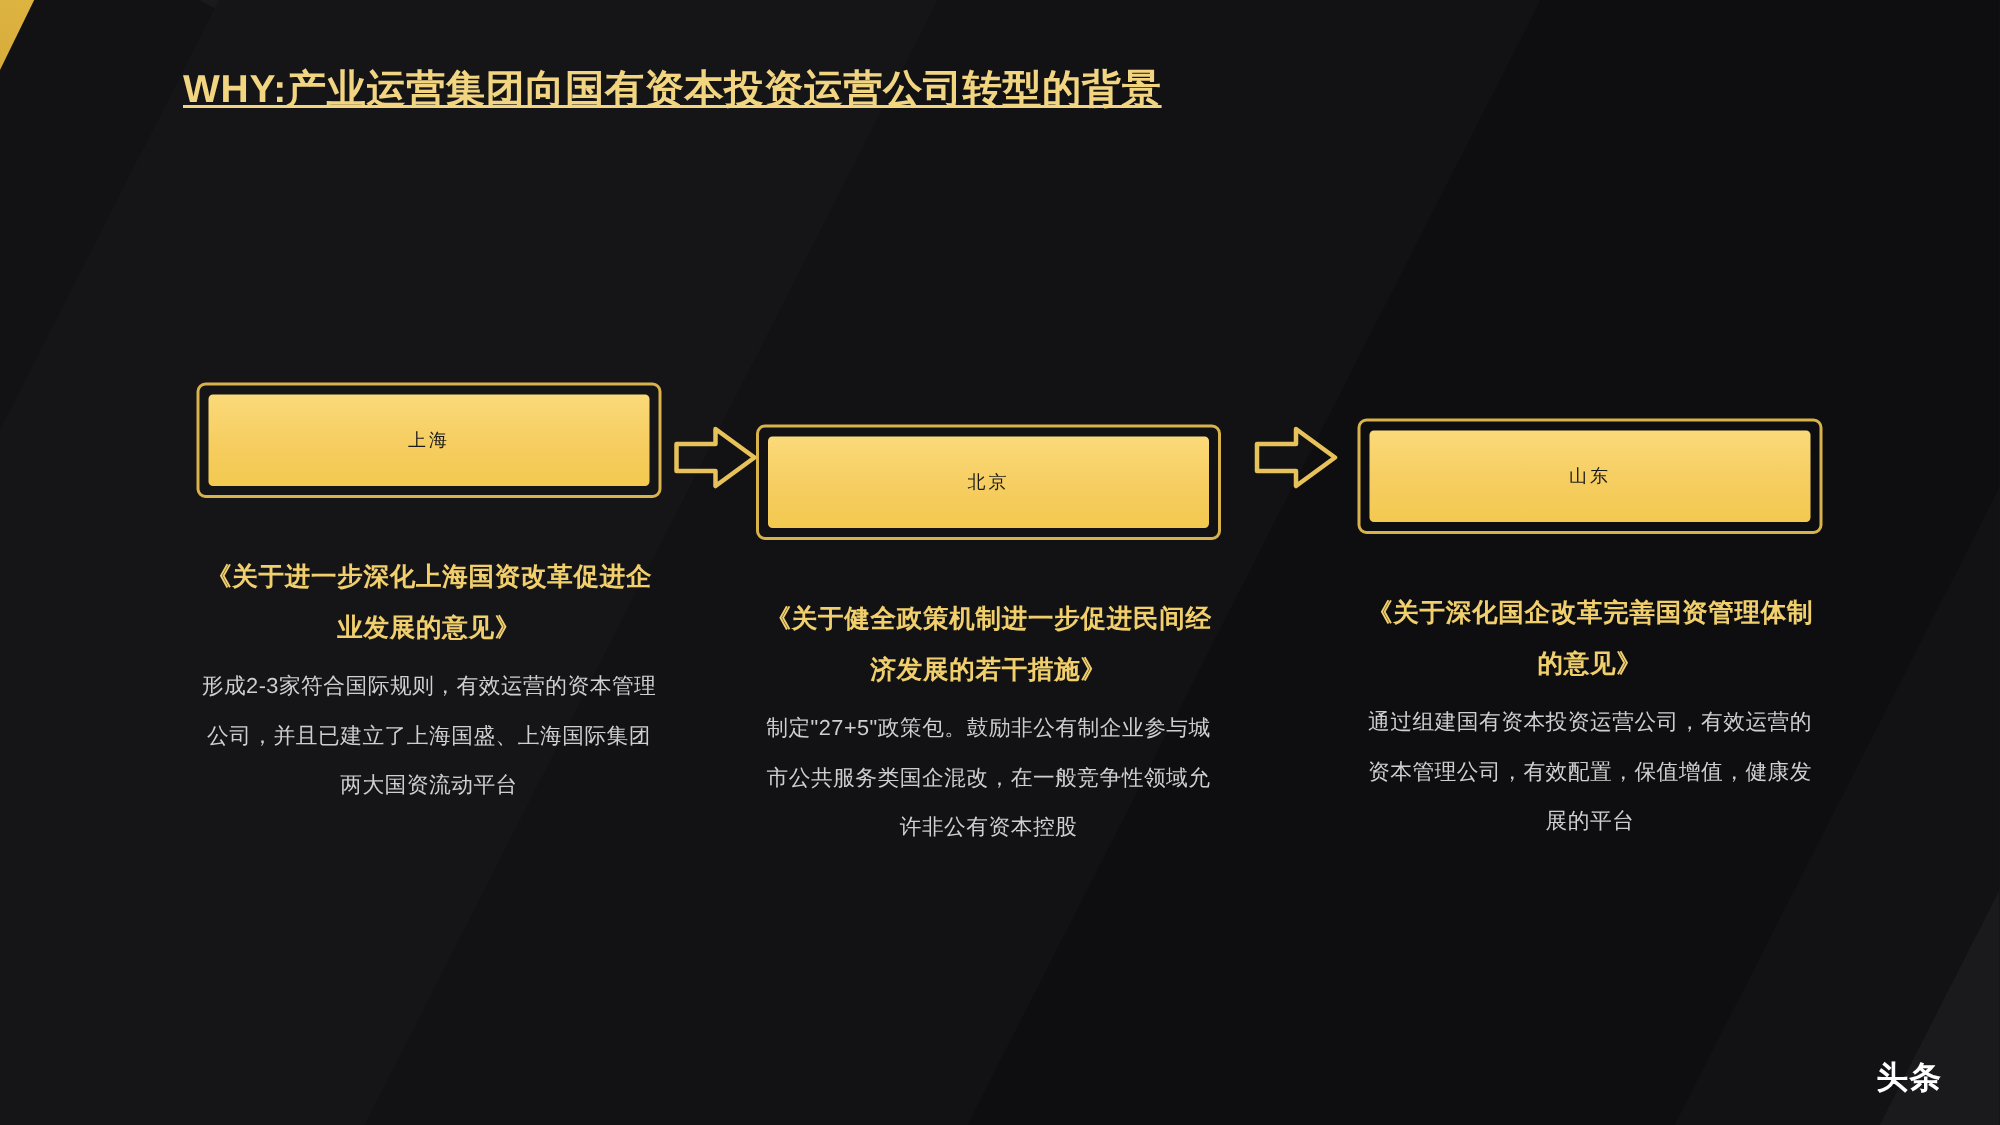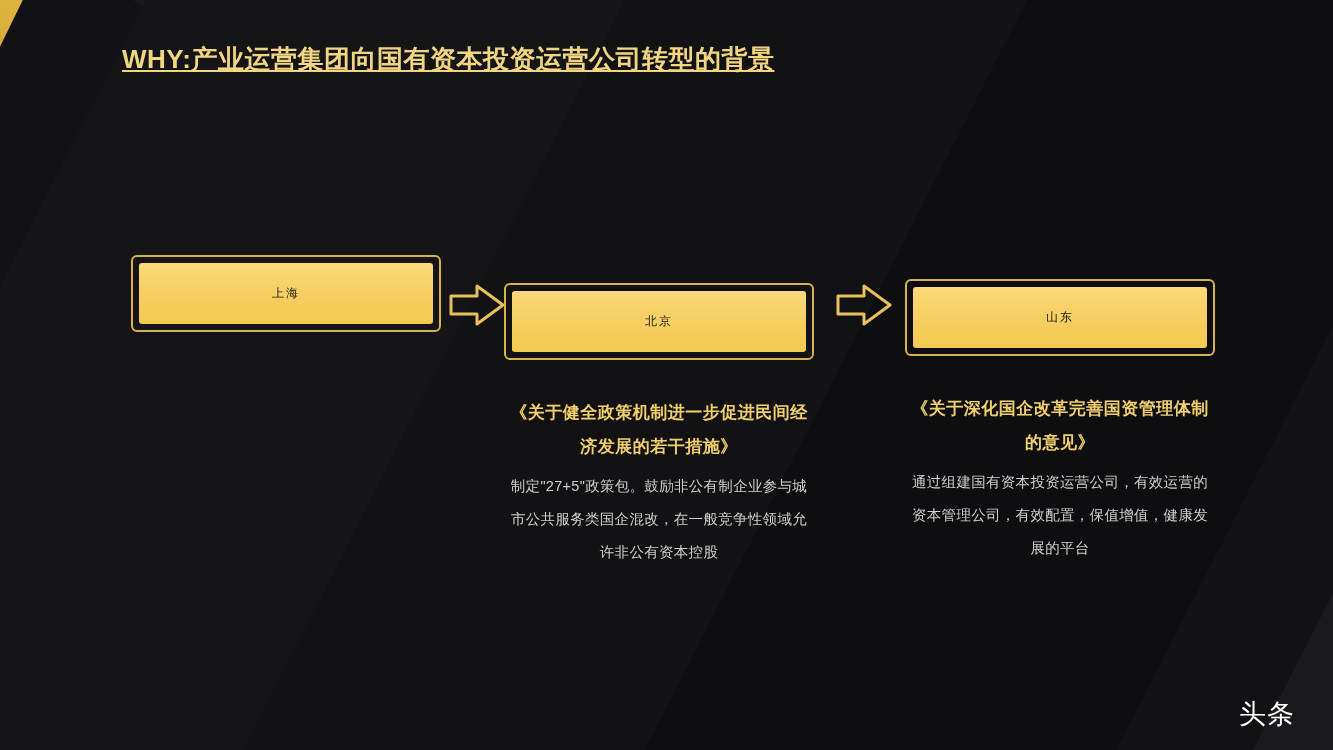--- a/index.html
+++ b/index.html
@@ -151,22 +151,22 @@
     position:absolute;
     right:32px; bottom:18px;
     display:flex;
     align-items:center;
     color:#ffffff;
     font-size:27px;
     font-weight:bold;
     letter-spacing:1px;
   }
   .watermark .wm-logo {
-    font-size:27px;
-    font-weight:normal;
+    font-size:21px;
+    font-weight:bold;
     margin-right:6px;
     text-align:center;
   }
 </style>
 </head>
 <body>
 
 <div class="slide">
 
   <div class="bg-band band1"></div>
@@ -181,20 +181,24 @@
 
   <div class="title">WHY:产业运营集团向国有资本投资运营公司转型的背景</div>
 
 
   <div class="columns">
 
     <div class="col c0">
       <div class="box">
         <div class="box-inner">上海</div>
       </div>
+      <div class="body">
+        <div class="doc-title">《关于进一步深化上海国资改革促进企业发展的意见》</div>
+        <div class="doc-desc">形成2-3家符合国际规则，有效运营的资本管理公司，并且已建立了上海国盛、上海国际集团两大国资流动平台</div>
+      </div>
     </div>
 
     <div class="col c1">
       <div class="box">
         <div class="box-inner">北京</div>
       </div>
       <div class="body">
         <div class="doc-title">《关于健全政策机制进一步促进民间经济发展的若干措施》</div>
         <div class="doc-desc">制定"27+5"政策包。鼓励非公有制企业参与城市公共服务类国企混改，在一般竞争性领域允许非公有资本控股</div>
       </div>

